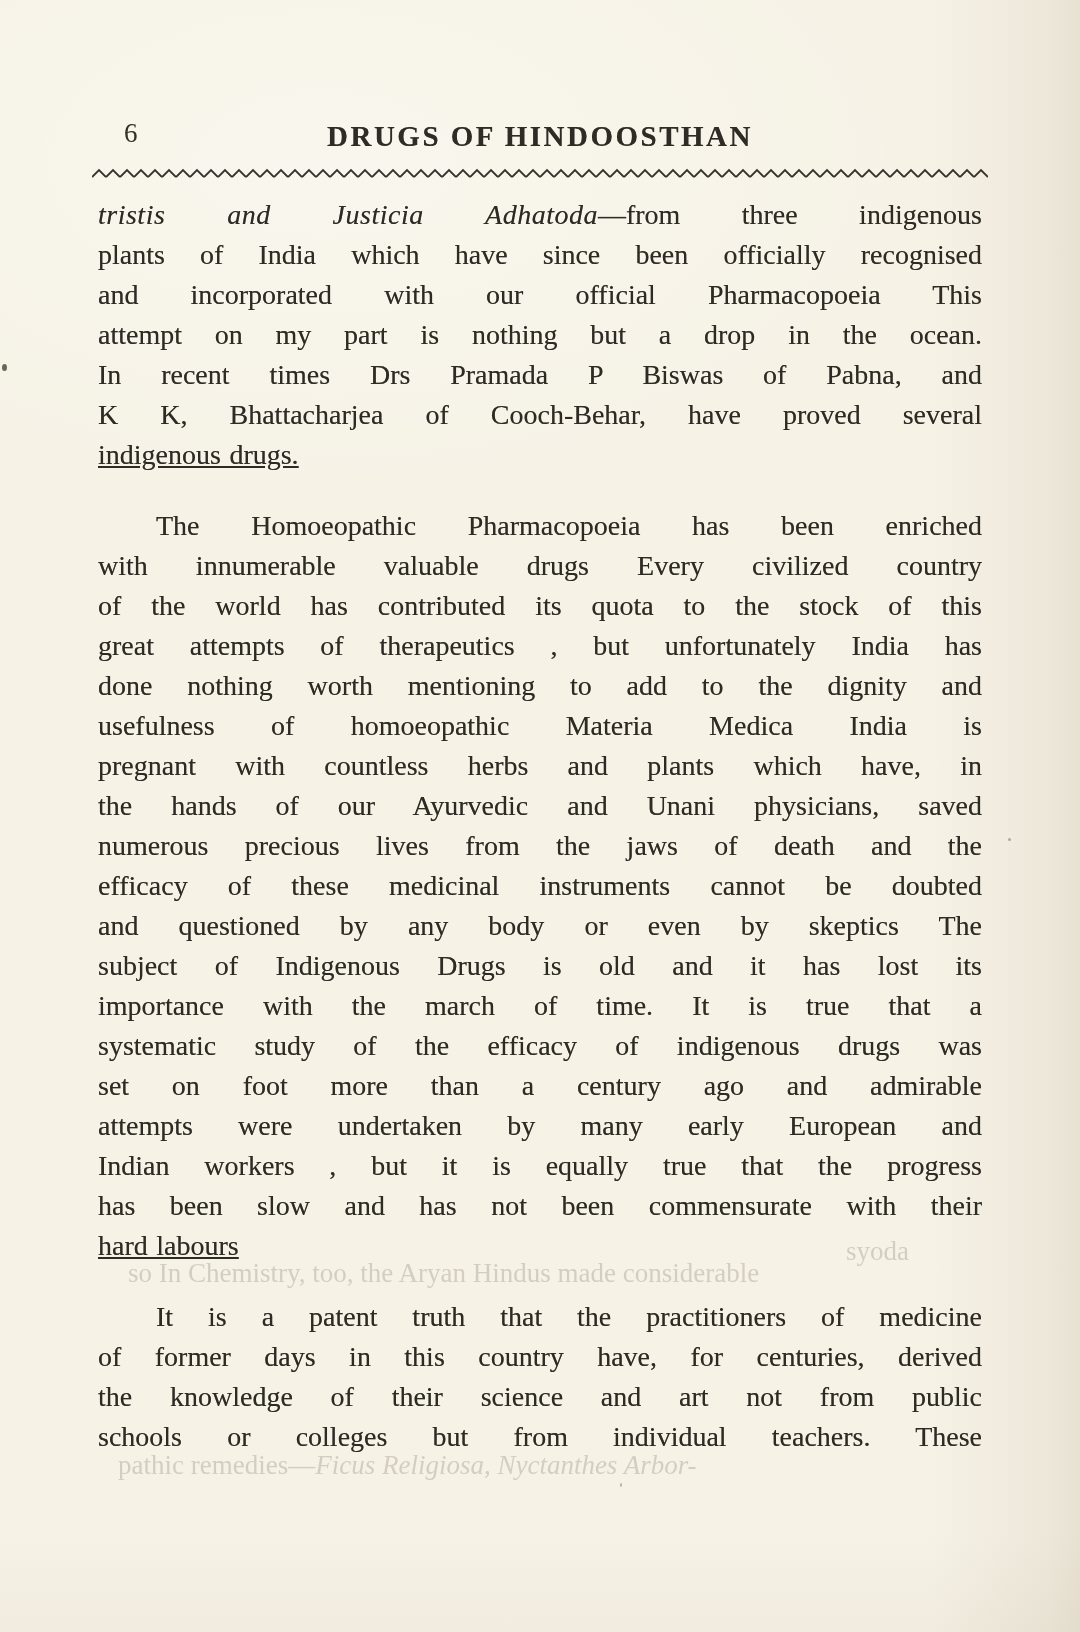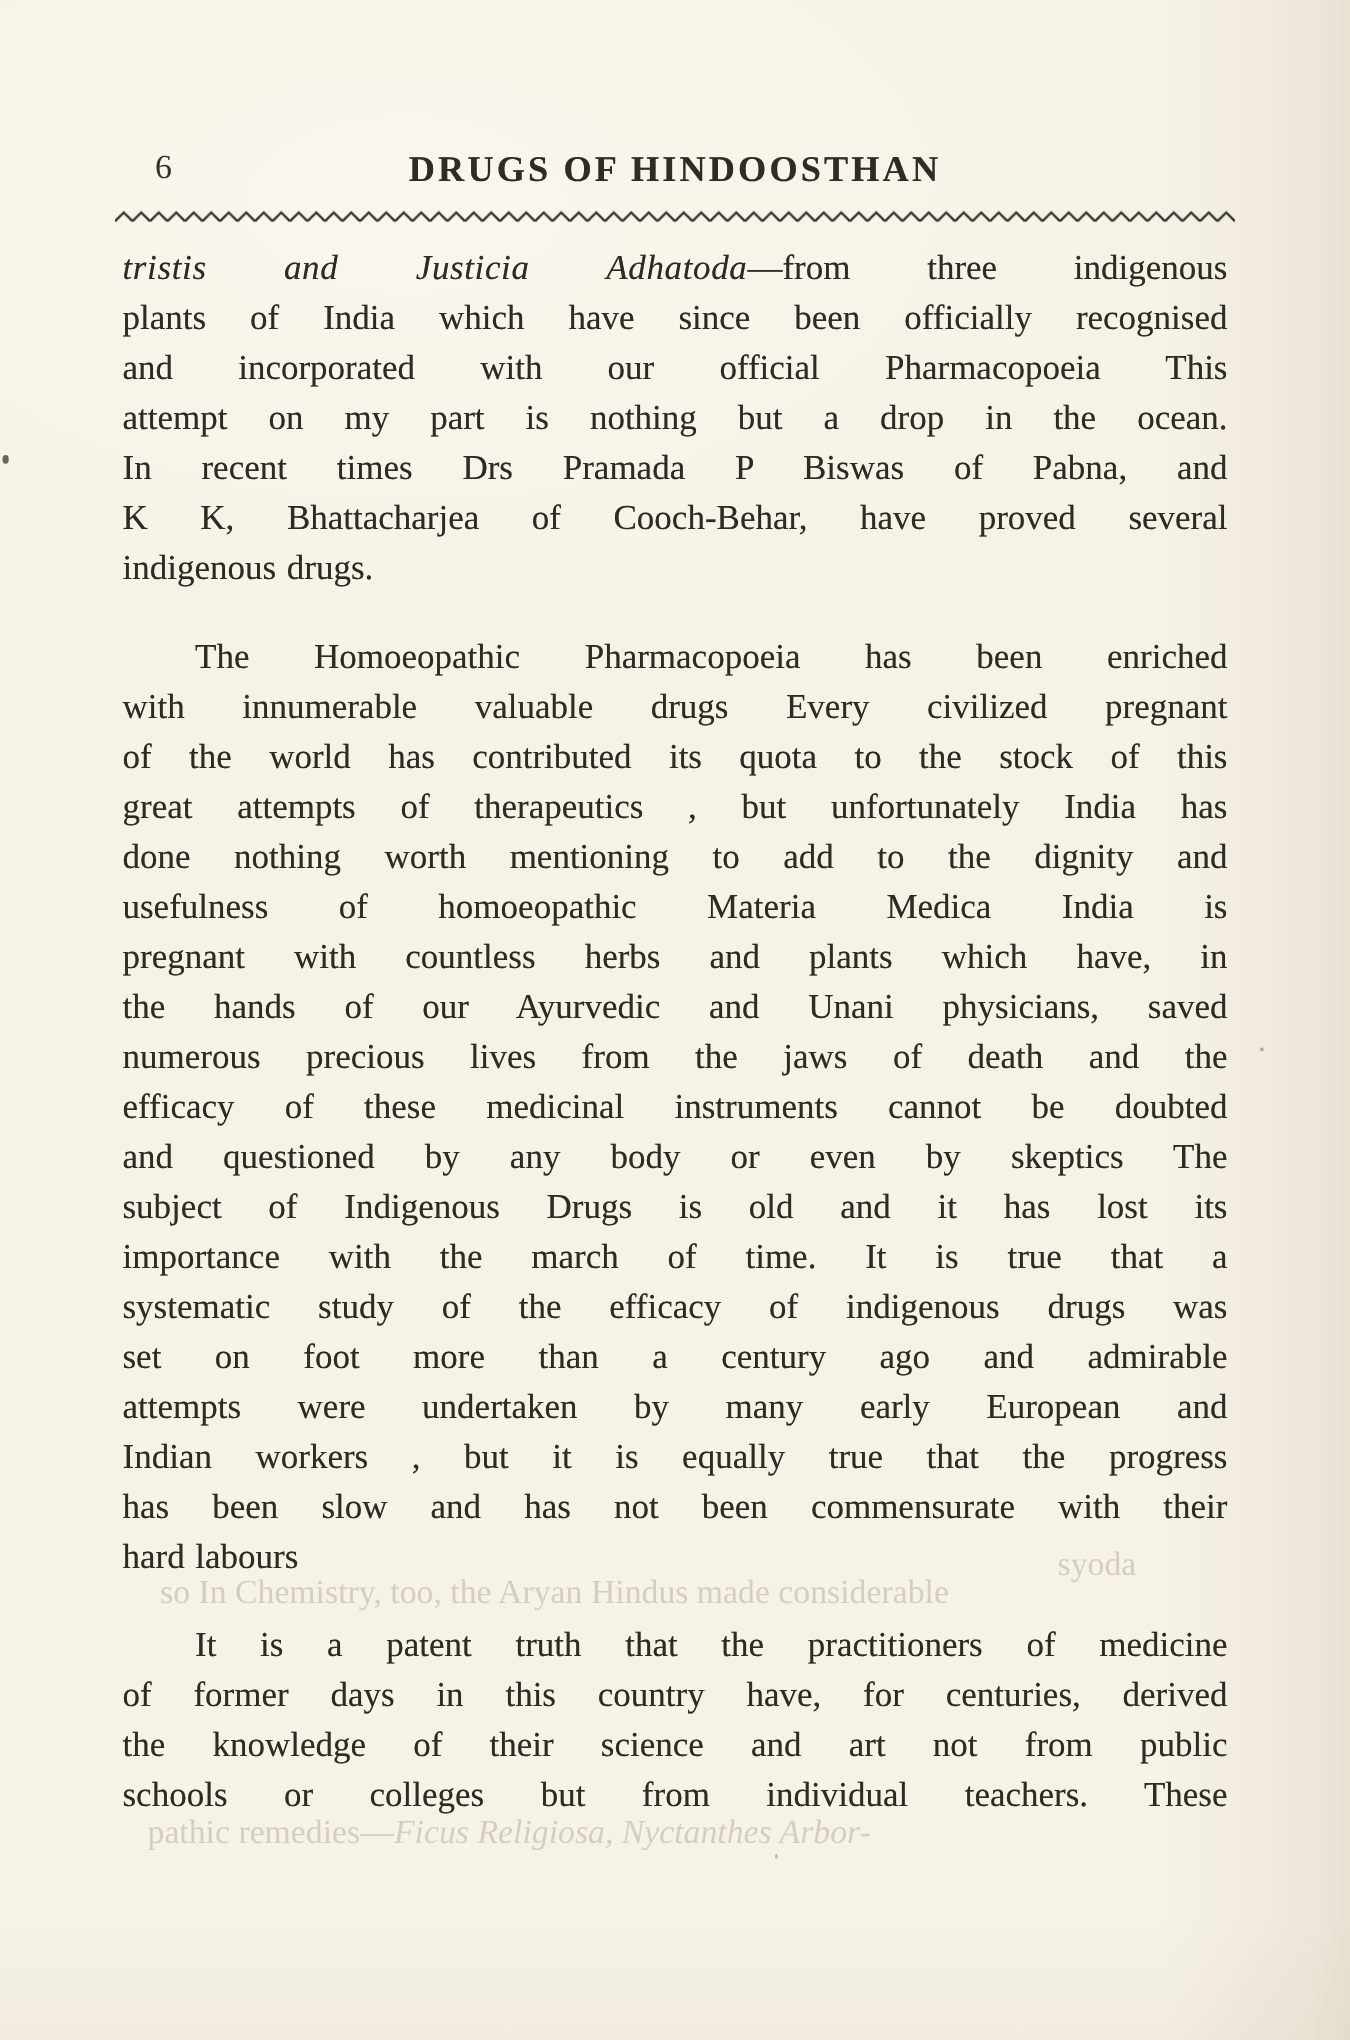--- a/index.html
+++ b/index.html
@@ -66,20 +66,21 @@
   .para-gap { margin-top: 31px; }
   .line {
     text-align: justify;
     text-align-last: justify;
     white-space: normal;
     height: 40px;
     overflow: visible;
   }
   .flush-last .line:last-child {
     text-align-last: left;
+    text-decoration: underline;
   }
   .indent-first .line:first-child {
     text-indent: 58px;
   }
   .first-line {
     text-align: justify;
     text-align-last: justify;
     height: 40px;
   }
   .first-line em, .italic-run {
@@ -141,21 +142,21 @@
           <div class="line">attempt on my part is nothing but a drop in the ocean.</div>
           <div class="line">In recent times Drs Pramada P Biswas of Pabna, and</div>
           <div class="line">K K, Bhattacharjea of Cooch-Behar, have proved several</div>
           <div class="line">indigenous drugs.</div>
         </div>
     </div>
 
     <div class="para para-gap flush-last indent-first">
       <div>
           <div class="line">The Homoeopathic Pharmacopoeia has been enriched</div>
-          <div class="line">with innumerable valuable drugs Every civilized pregnant</div>
+          <div class="line">with innumerable valuable drugs Every civilized country</div>
           <div class="line">of the world has contributed its quota to the stock of this</div>
           <div class="line">great attempts of therapeutics , but unfortunately India has</div>
           <div class="line">done nothing worth mentioning to add to the dignity and</div>
           <div class="line">usefulness of homoeopathic Materia Medica India is</div>
           <div class="line">pregnant with countless herbs and plants which have, in</div>
           <div class="line">the hands of our Ayurvedic and Unani physicians, saved</div>
           <div class="line">numerous precious lives from the jaws of death and the</div>
           <div class="line">efficacy of these medicinal instruments cannot be doubted</div>
           <div class="line">and questioned by any body or even by skeptics The</div>
           <div class="line">subject of Indigenous Drugs is old and it has lost its</div>

